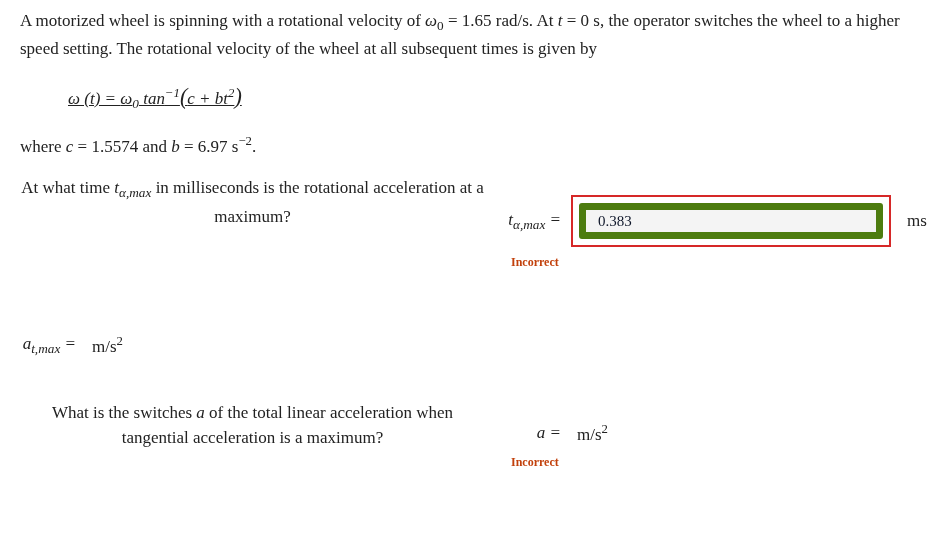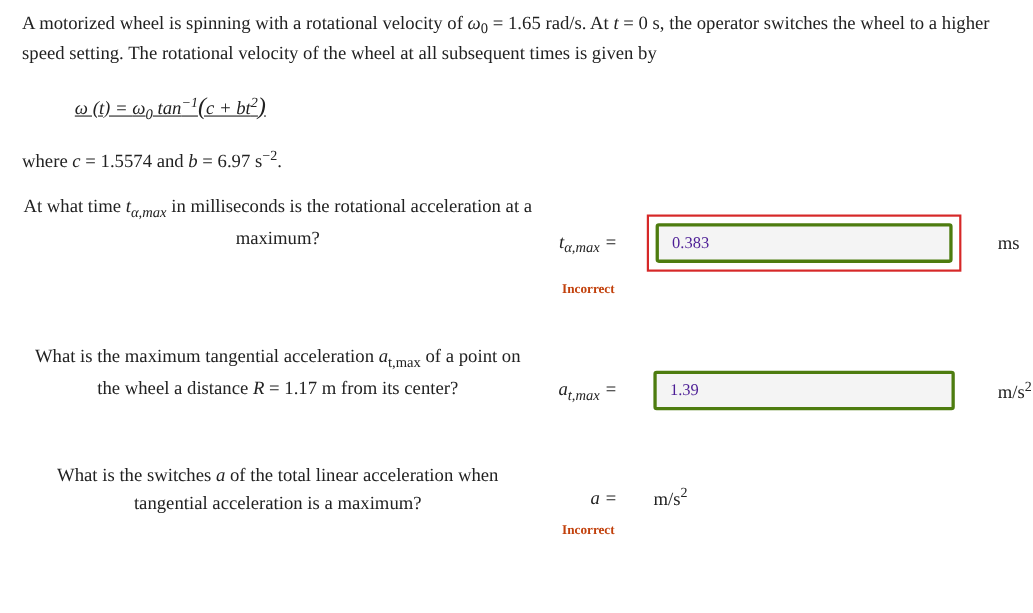--- a/index.html
+++ b/index.html
@@ -28,45 +28,45 @@
       padding-right: 20px;
       text-align: center;
     }
     .answer-area {
       flex: 1;
       padding-top: 20px;
     }
     .answer-row {
       display: flex;
       align-items: center;
-      gap: 27px;
+      gap: 10px;
     }
     .answer-label {
       font-style: italic;
       min-width: 56px;
       text-align: right;
     }
     .input-wrap {
       flex: 1;
       padding: 6px;
       display: flex;
     }
     .input-wrap.incorrect {
       border: 2px solid #d62828;
     }
     input[type="text"] {
       flex: 1;
       height: 36px;
-      border: 3px solid #4d7c0f;
+      border: 7px solid #4d7c0f;
       border-radius: 3px;
       background: #f4f4f4;
       padding: 0 12px;
       font-size: 15px;
       font-family: inherit;
-      color: #4c1d95;
+      color: #0f172a;
     }
     .unit {
       min-width: 38px;
       padding-left: 6px;
     }
     .feedback {
       color: #c2410c;
       font-weight: bold;
       font-size: 12px;
       margin-top: 6px;
@@ -103,31 +103,25 @@
       <div class="input-wrap incorrect">
         <input type="text" value="0.383" style="">
       </div>
       <span class="unit">ms</span>
     </div>
     <div class="feedback">Incorrect</div>
   </div>
 </div>
 
 <div class="question-block">
-  <div class="question-prompt">
-    <span>What is the maximum tangential acceleration </span><span class="ital">a</span><sub>t,max</sub><span> of a point on the wheel a distance </span><span class="ital">R</span><span> = 1.17 m from its center?</span>
-  </div>
   <div class="answer-area">
     <div class="answer-row">
       <span class="answer-label">
         <span class="ital">a</span><sub>t,max</sub><span> =</span>
       </span>
-      <div class="input-wrap">
-        <input type="text" value="1.39" style="">
-      </div>
       <span class="unit"><span>m/s</span><sup>2</sup></span>
     </div>
   </div>
 </div>
 
 <div class="question-block" style="margin-bottom:0;">
   <div class="question-prompt">
     <span>What is the switches </span><span class="ital">a</span><span> of the total linear acceleration when tangential acceleration is a maximum?</span>
   </div>
   <div class="answer-area">

